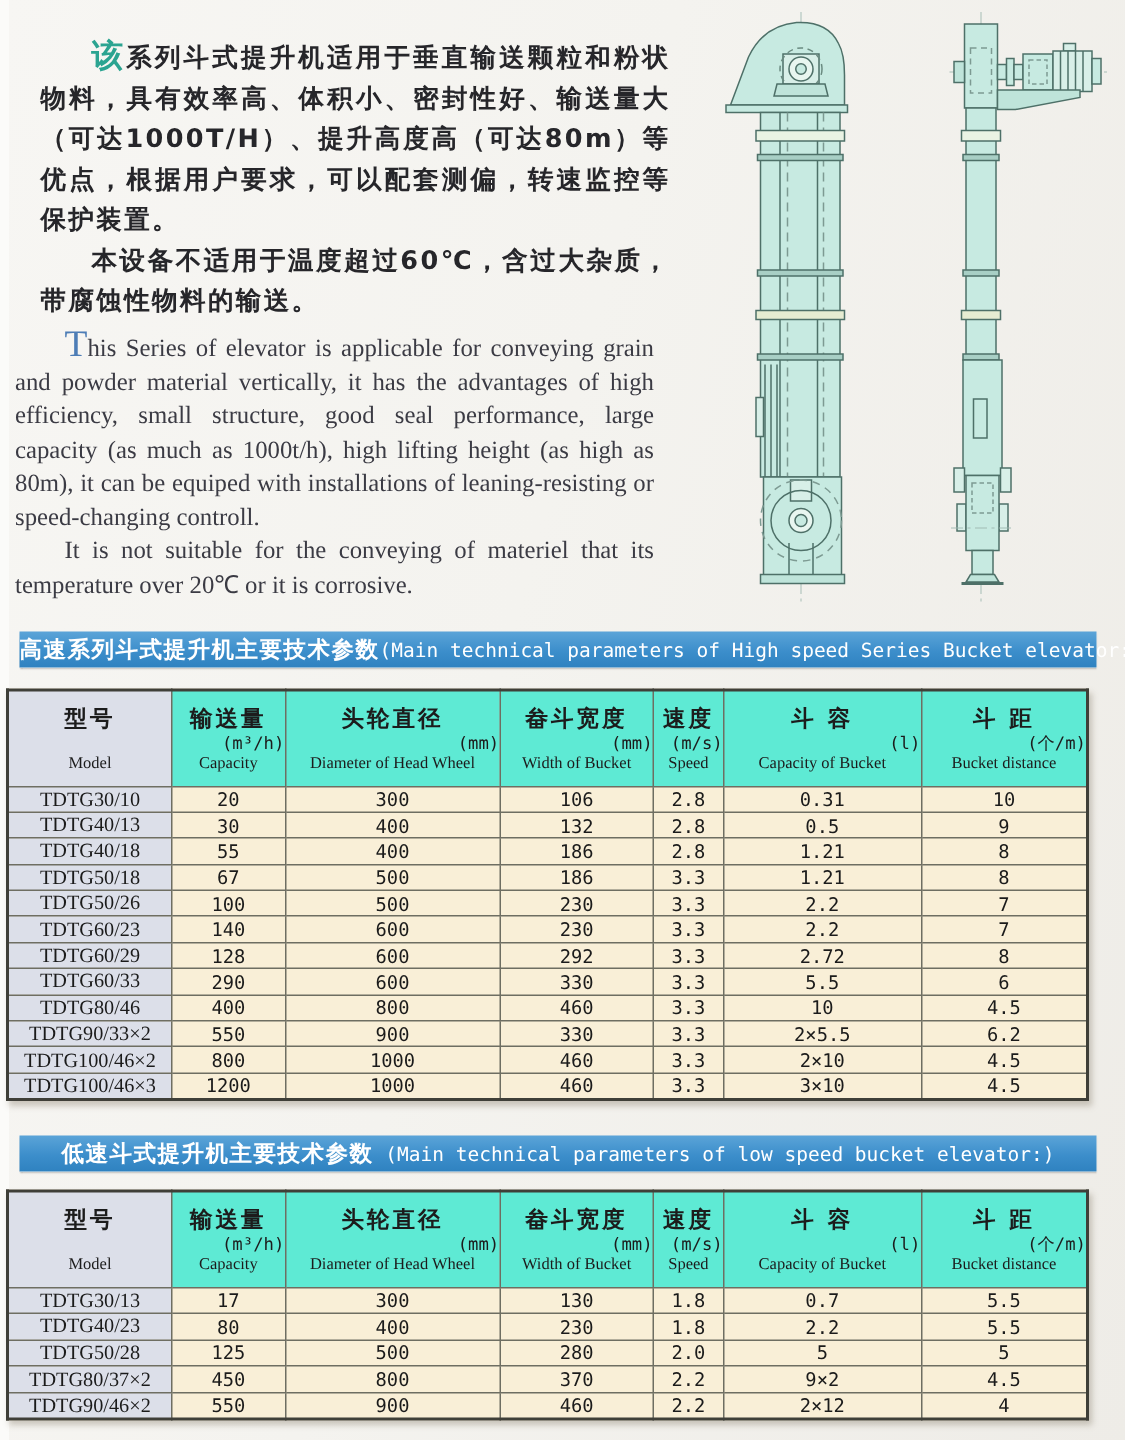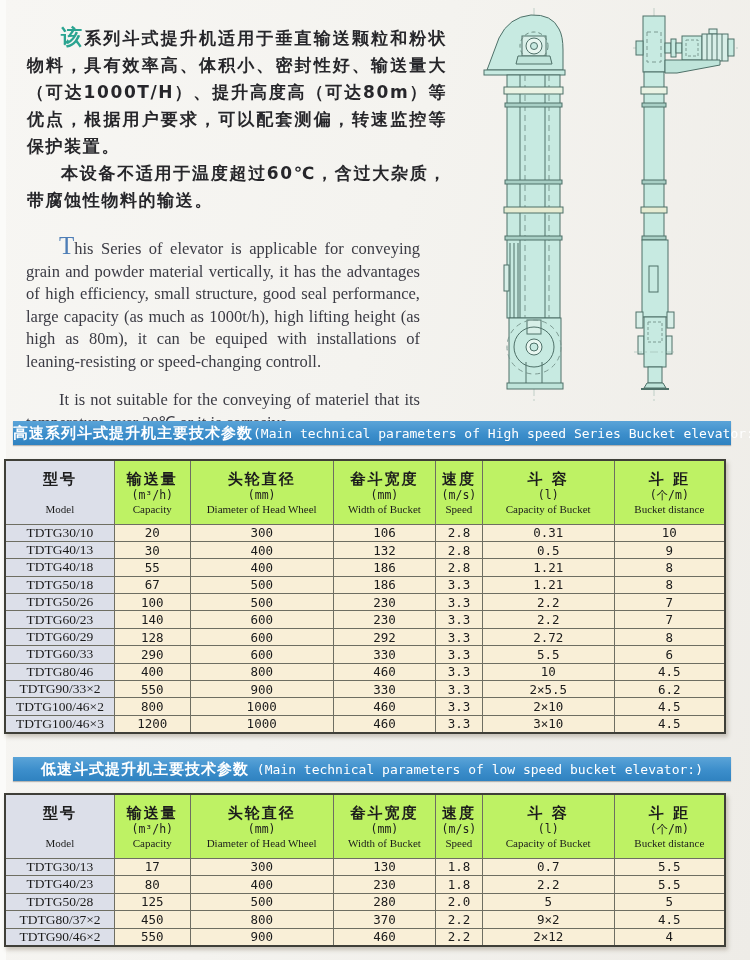--- a/index.html
+++ b/index.html
@@ -10,21 +10,21 @@
 
   
   .intro-zh{position:absolute;left:14px;top:24px;width:420px;
             font-size:17px;line-height:27px;font-weight:600;letter-spacing:1.6px;
             color:#26262a;text-align:justify;margin-left:13px;}
   .intro-zh p{margin:0;text-indent:2em;}
   .lead-zh{color:#2ba491;font-size:21px;font-weight:700;}
   .intro-en{position:absolute;left:10px;top:217px;width:426px;
             font-family:"Liberation Serif",serif;font-size:16.5px;line-height:22.5px;
             color:#3b3b44;text-align:justify;}
-  .intro-en p{margin:16px;text-indent:2em;}
+  .intro-en p{margin:0;text-indent:2em;}
   .lead-en{color:#4d7db6;font-size:25px;line-height:1;}
 
   
   .drawings{position:absolute;left:430px;top:0;width:320px;height:410px;}
 
   
   .section-bar{position:absolute;left:13px;width:718px;height:24px;line-height:24px;
                text-align:center;color:#fff;white-space:nowrap;
                background:linear-gradient(#5ba4d8 0%,#3c8ecb 55%,#2f82c0 100%);
                box-shadow:0 1px 1px rgba(90,90,90,.4);}
@@ -33,24 +33,24 @@
   #bar1{top:421px;} #bar2{top:757px;}
 
   
   table.params{position:absolute;left:4px;width:722px;border-collapse:collapse;table-layout:fixed;
                border:2px solid #3f3f38;background:#f9efd7;
                box-shadow:2px 3px 4px rgba(120,110,90,.35);}
   #table1{top:459px;} #table2{top:793px;}
   table.params th,table.params td{border:1px solid #6e6e62;text-align:center;vertical-align:middle;padding:0;}
   table.params thead tr{height:64px;}
   #table1 tbody tr{height:17.4px;padding-left:37px;} #table2 tbody tr{height:17.6px;}
-  table.params th{background:#bef264;font-weight:400;}
+  table.params th{background:#5eead4;font-weight:400;}
   table.params .model-col{background:#dcdfe9;}
   .h-zh{font-size:15px;font-weight:700;letter-spacing:2px;color:#1c1c1c;line-height:19px;margin-top:2px;}
-  .h-unit{font-family:"DejaVu Sans Mono",monospace;font-size:11.5px;color:#1c1c1c;line-height:13px;}
+  .h-unit{font-family:"DejaVu Sans Mono",monospace;font-size:11.5px;color:#1c1c1c;line-height:13px;text-align:right;}
   .h-en{font-family:Liberation Serif, serif;font-size:11px;color:#1c1c1c;line-height:15px;white-space:nowrap;overflow:visible;}
   table.params td{font-family:"DejaVu Sans Mono",monospace;font-size:12.5px;color:#1b1b1b;white-space:nowrap;}
   table.params td.model-col{font-family:"Liberation Serif",serif;font-size:13.5px;}
 </style>
 </head>
 <body>
 
 <div class="page">
 
   <div class="intro-zh">

